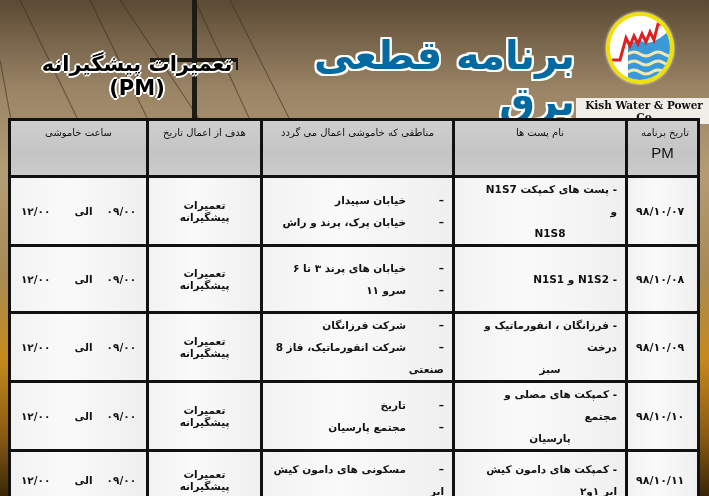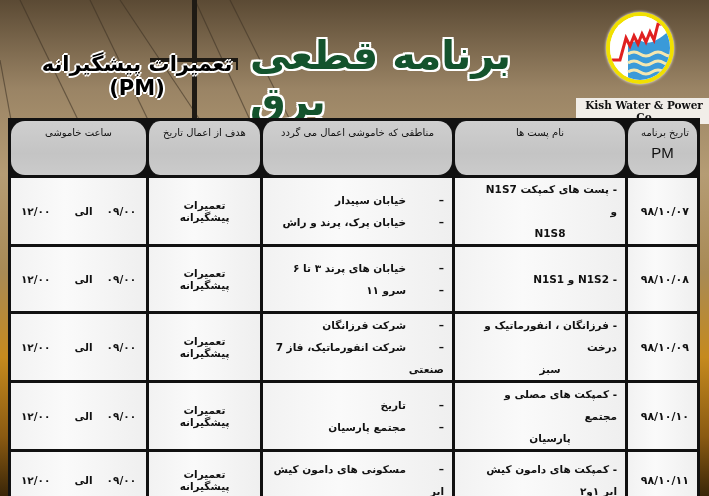--- a/index.html
+++ b/index.html
@@ -5,23 +5,23 @@
     html, body { margin:0; padding:0; }
     body {
       width:709px; height:496px; overflow:hidden; position:relative;
       font-family: "DejaVu Sans", sans-serif;
       background:
         linear-gradient(180deg, #5b4a34 0%, #9a8465 18%, #b59c74 35%, #a88a55 55%, #c58a1e 72%, #8a5a12 88%, #3a2608 100%);
     }
     .bg-lines { position:absolute; inset:0; pointer-events:none; }
     .header { position:absolute; left:0; top:0; width:709px; height:118px; }
     .main-title {
-      position:absolute; left:250px; top:32px; width:325px; text-align:left;
+      position:absolute; left:250px; top:32px; width:325px; text-align:right;
       direction:rtl; font-family:"DejaVu Sans", sans-serif; font-weight:bold;
-      font-size:40px; color:#14532d;
+      font-size:40px; color:#0369a1;
       text-shadow: 2px 0 0 #fff, -2px 0 0 #fff, 0 2px 0 #fff, 0 -2px 0 #fff,
                    2px 2px 0 #fff, -2px -2px 0 #fff, 2px -2px 0 #fff, -2px 2px 0 #fff;
     }
     .sub-title {
       position:absolute; left:18px; top:52px; width:238px; text-align:center;
       direction:rtl; font-weight:bold; font-size:21px; color:#000000;
       text-shadow: 2px 0 0 #fff, -2px 0 0 #fff, 0 2px 0 #fff, 0 -2px 0 #fff,
                    1px 1px 0 #fff, -1px -1px 0 #fff;
     }
     .logo { position:absolute; left:582px; top:10px; width:124px; height:108px; }
@@ -48,32 +48,32 @@
       width:100%; border-collapse:separate; border-spacing:0 3px; direction:rtl;
       table-layout:fixed; margin-top:-3px;
     }
     th, td {
       border-left:3px solid #111; padding:0 8px; vertical-align:middle;
       font-family:"DejaVu Sans", sans-serif; color:#111;
     }
     th:last-child, td:last-child { border-left:none; }
     th {
       background:linear-gradient(180deg,#cfcfcf,#c4c4c4 60%,#cbcbcb);
-      height:48px; font-weight:normal; font-size:10px; vertical-align:top; padding-top:6px;border-radius:14px;
+      height:48px; font-weight:normal; font-size:10px; vertical-align:top; padding-top:6px;
     }
     td { background:linear-gradient(90deg,#f2f2f2,#fafafa 40%,#efefef); height:64px; font-size:10.5px; font-weight:bold; }
     .col-date { width:72px; }
     .col-posts { width:173px; }
     .col-areas { width:192px; }
     .col-goal { width:114px; }
     .col-time { width:auto; }
     .th-date .l1 { display:block; text-align:right; font-size:10px; }
     .th-date .l2 { display:block; text-align:center; font-size:15px; margin-top:6px; font-family:"Liberation Sans", sans-serif; }
     .center { text-align:center; }
-    .date-cell { text-align:right; font-size:11px; letter-spacing:0.5px; }
+    .date-cell { text-align:left; font-size:11px; letter-spacing:0.5px; }
     .posts-cell { text-align:right; line-height:22px;padding-left:28px; }
     .posts-cell .ln2 { display:block; text-align:center; }
     .areas-list { list-style:none; margin:0; padding:0; text-align:right; line-height:22px; }
     .areas-list li::before { content:"–"; display:inline-block; width:28px; text-align:right; margin-left:10px; }
     .time-cell { direction:rtl; text-align:center; white-space:nowrap; font-size:10.5px; }
     .time-cell span { display:inline-block; }
     .t-from { margin-left:14px; }
     .t-sep { margin-left:24px; }
     tr.last td { height:56px; }
   </style>
@@ -170,21 +170,21 @@
       </tr>
       <tr>
         <td class="date-cell">۹۸/۱۰/۰۹</td>
         <td class="posts-cell">
           <span>- فرزانگان ، انفورماتیک و درخت</span>
           <span class="ln2">سبز</span>
         </td>
         <td>
           <ul class="areas-list">
             <li>شرکت فرزانگان</li>
-            <li>شرکت انفورماتیک، فاز 7 صنعتی</li>
+            <li>شرکت انفورماتیک، فاز 8 صنعتی</li>
           </ul>
         </td>
         <td class="center">تعمیرات پیشگیرانه</td>
         <td class="time-cell">
           <span class="t-from">۰۹/۰۰</span><span class="t-sep">الی</span><span>۱۲/۰۰</span>
         </td>
       </tr>
       <tr>
         <td class="date-cell">۹۸/۱۰/۱۰</td>
         <td class="posts-cell">

